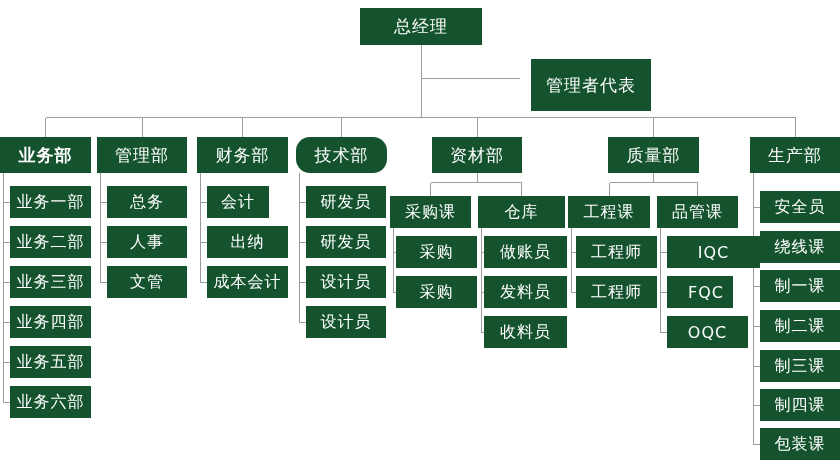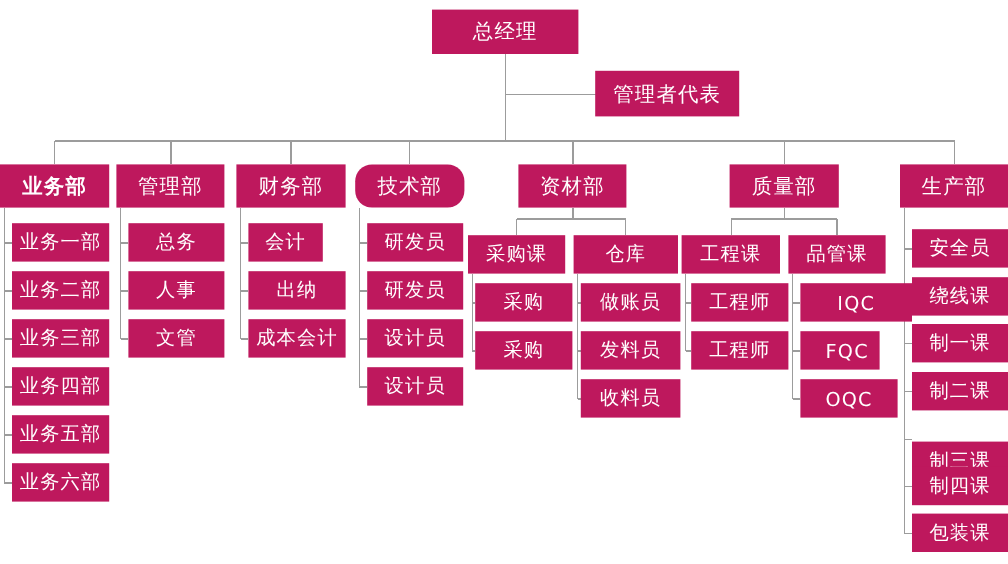--- a/index.html
+++ b/index.html
@@ -3,21 +3,21 @@
 <meta charset="utf-8">
 <style>
   html,body{margin:0;padding:0;background:#ffffff;}
   .canvas{
     position:relative;width:840px;height:470px;background:#ffffff;
     font-family:"DejaVu Sans","Liberation Sans",sans-serif;
     overflow:hidden;
   }
   .lines{position:absolute;left:0;top:0;pointer-events:none;}
   .node{
-    position:absolute;height:32px;background:#be185d;color:#ffffff;
+    position:absolute;height:32px;background:#14532d;color:#ffffff;
     display:flex;align-items:center;justify-content:center;
     font-size:16px;letter-spacing:1px;white-space:nowrap;
     box-sizing:border-box;
   }
   .lv1{height:37px;font-size:17px;}
   .dept{height:36px;font-size:17px;}
   .course{height:32px;font-size:16px;}
 </style>
 </head>
 <body>
@@ -49,21 +49,21 @@
 
       <path d="M571.5 228 V292.5 M571.5 252.5 H576 M571.5 292.5 H576"></path>
 
       <path d="M660.5 228 V332.5 M660.5 252.5 H667 M660.5 292.5 H667 M660.5 332.5 H667"></path>
 
       <path d="M753.5 173 V444.5 M753.5 207.5 H760 M753.5 247.5 H760 M753.5 286.5 H760 M753.5 326.5 H760 M753.5 366.5 H760 M753.5 405.5 H760 M753.5 444.5 H760"></path>
     </g>
   </svg>
 
   <div class="node lv1" style="left:360px;top:8px;width:122px;">总经理</div>
-  <div class="node lv1" style="left:496px;top:59px;width:120px;height:38px;">管理者代表</div>
+  <div class="node lv1" style="left:531px;top:59px;width:120px;height:52px;">管理者代表</div>
 
   <div class="node dept" style="left:0px;top:137px;width:91px;font-weight:bold;">业务部</div>
   <div class="node dept" style="left:97px;top:137px;width:90px;">管理部</div>
   <div class="node dept" style="left:197px;top:137px;width:91px;">财务部</div>
   <div class="node dept" style="left:296px;top:137px;width:91px;border-radius:14px;">技术部</div>
   <div class="node dept" style="left:432px;top:137px;width:90px;">资材部</div>
   <div class="node dept" style="left:608px;top:137px;width:91px;">质量部</div>
   <div class="node dept" style="left:750px;top:137px;width:90px;">生产部</div>
 
   <div class="node" style="left:10px;top:186px;width:81px;">业务一部</div>
@@ -99,17 +99,17 @@
   <div class="node" style="left:576px;top:236px;width:81px;">工程师</div>
   <div class="node" style="left:576px;top:276px;width:81px;">工程师</div>
   <div class="node" style="left:667px;top:236px;width:93px;">IQC</div>
   <div class="node" style="left:667px;top:276px;width:66px;padding-left:12px;">FQC</div>
   <div class="node" style="left:667px;top:316px;width:81px;">OQC</div>
 
   <div class="node" style="left:760px;top:191px;width:80px;">安全员</div>
   <div class="node" style="left:760px;top:231px;width:80px;">绕线课</div>
   <div class="node" style="left:760px;top:270px;width:80px;">制一课</div>
   <div class="node" style="left:760px;top:310px;width:80px;">制二课</div>
-  <div class="node" style="left:760px;top:368px;width:80px;">制三课</div>
+  <div class="node" style="left:760px;top:350px;width:80px;">制三课</div>
   <div class="node" style="left:760px;top:389px;width:80px;">制四课</div>
   <div class="node" style="left:760px;top:428px;width:80px;">包装课</div>
 
 </div>
 
 </body></html>

